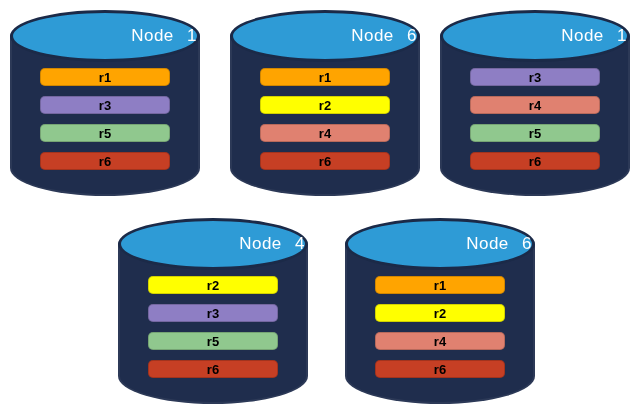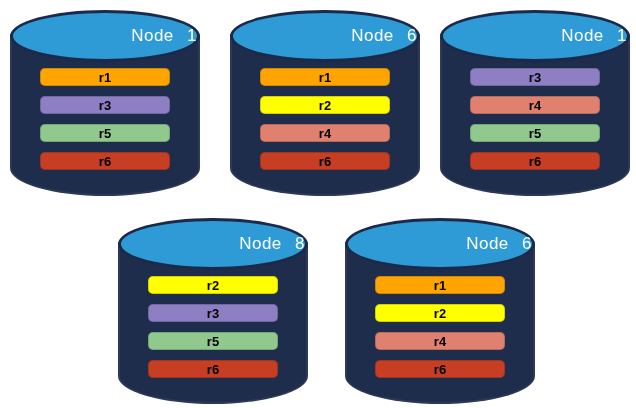--- a/index.html
+++ b/index.html
@@ -111,21 +111,21 @@
           <span class="bar-label">r5</span>
         </div>
         <div class="bar" style="background: rgb(198, 63, 36);">
           <span class="bar-label">r6</span>
         </div>
       </div>
     </div>
     <div class="node" style="left: 118px; top: 218px;">
       <div class="cyl-body"></div>
       <div class="cyl-top">
-        <span class="node-title">Node 8</span>
+        <span class="node-title">Node 4</span>
       </div>
       <div class="bars">
         <div class="bar" style="background: rgb(255, 255, 0);">
           <span class="bar-label">r2</span>
         </div>
         <div class="bar" style="background: rgb(142, 126, 196);">
           <span class="bar-label">r3</span>
         </div>
         <div class="bar" style="background: rgb(144, 200, 142);">
           <span class="bar-label">r5</span>

